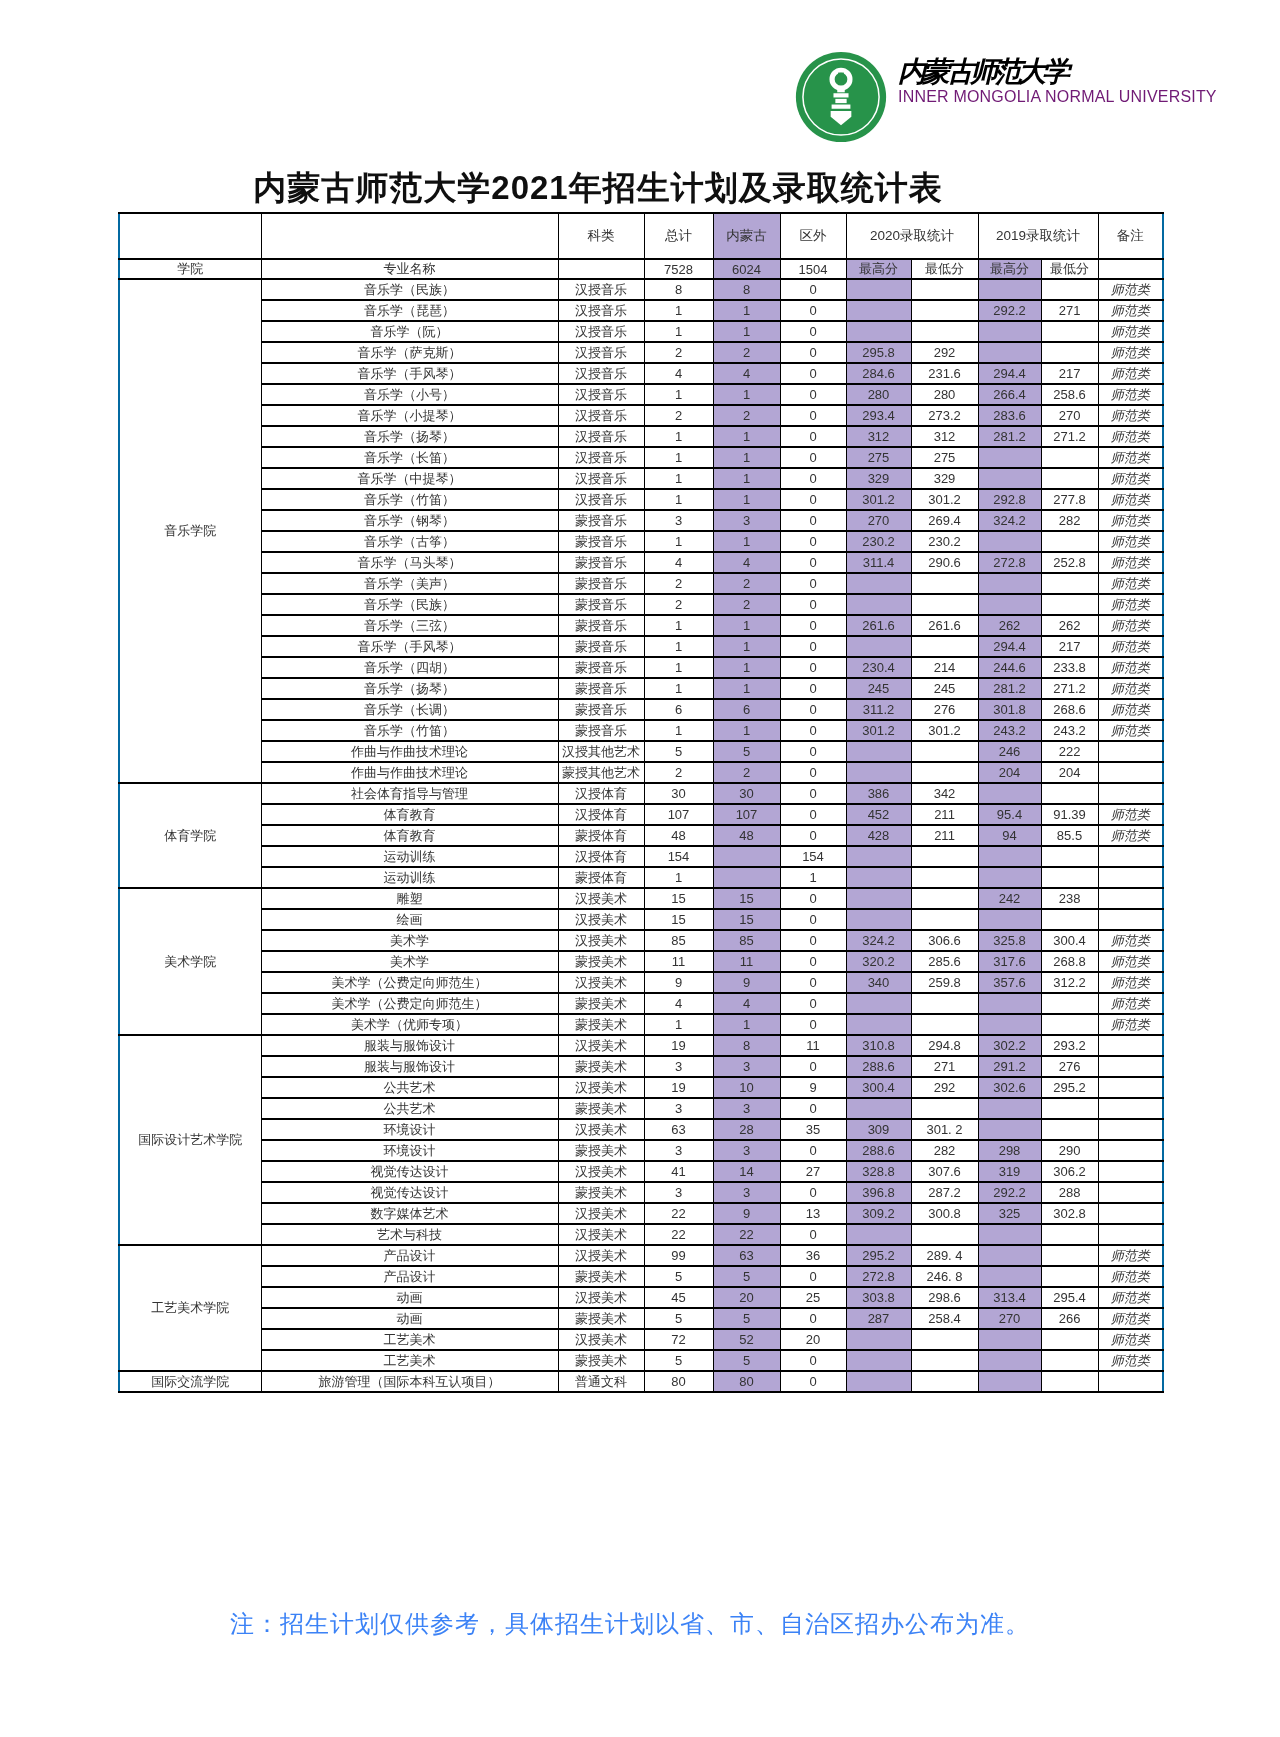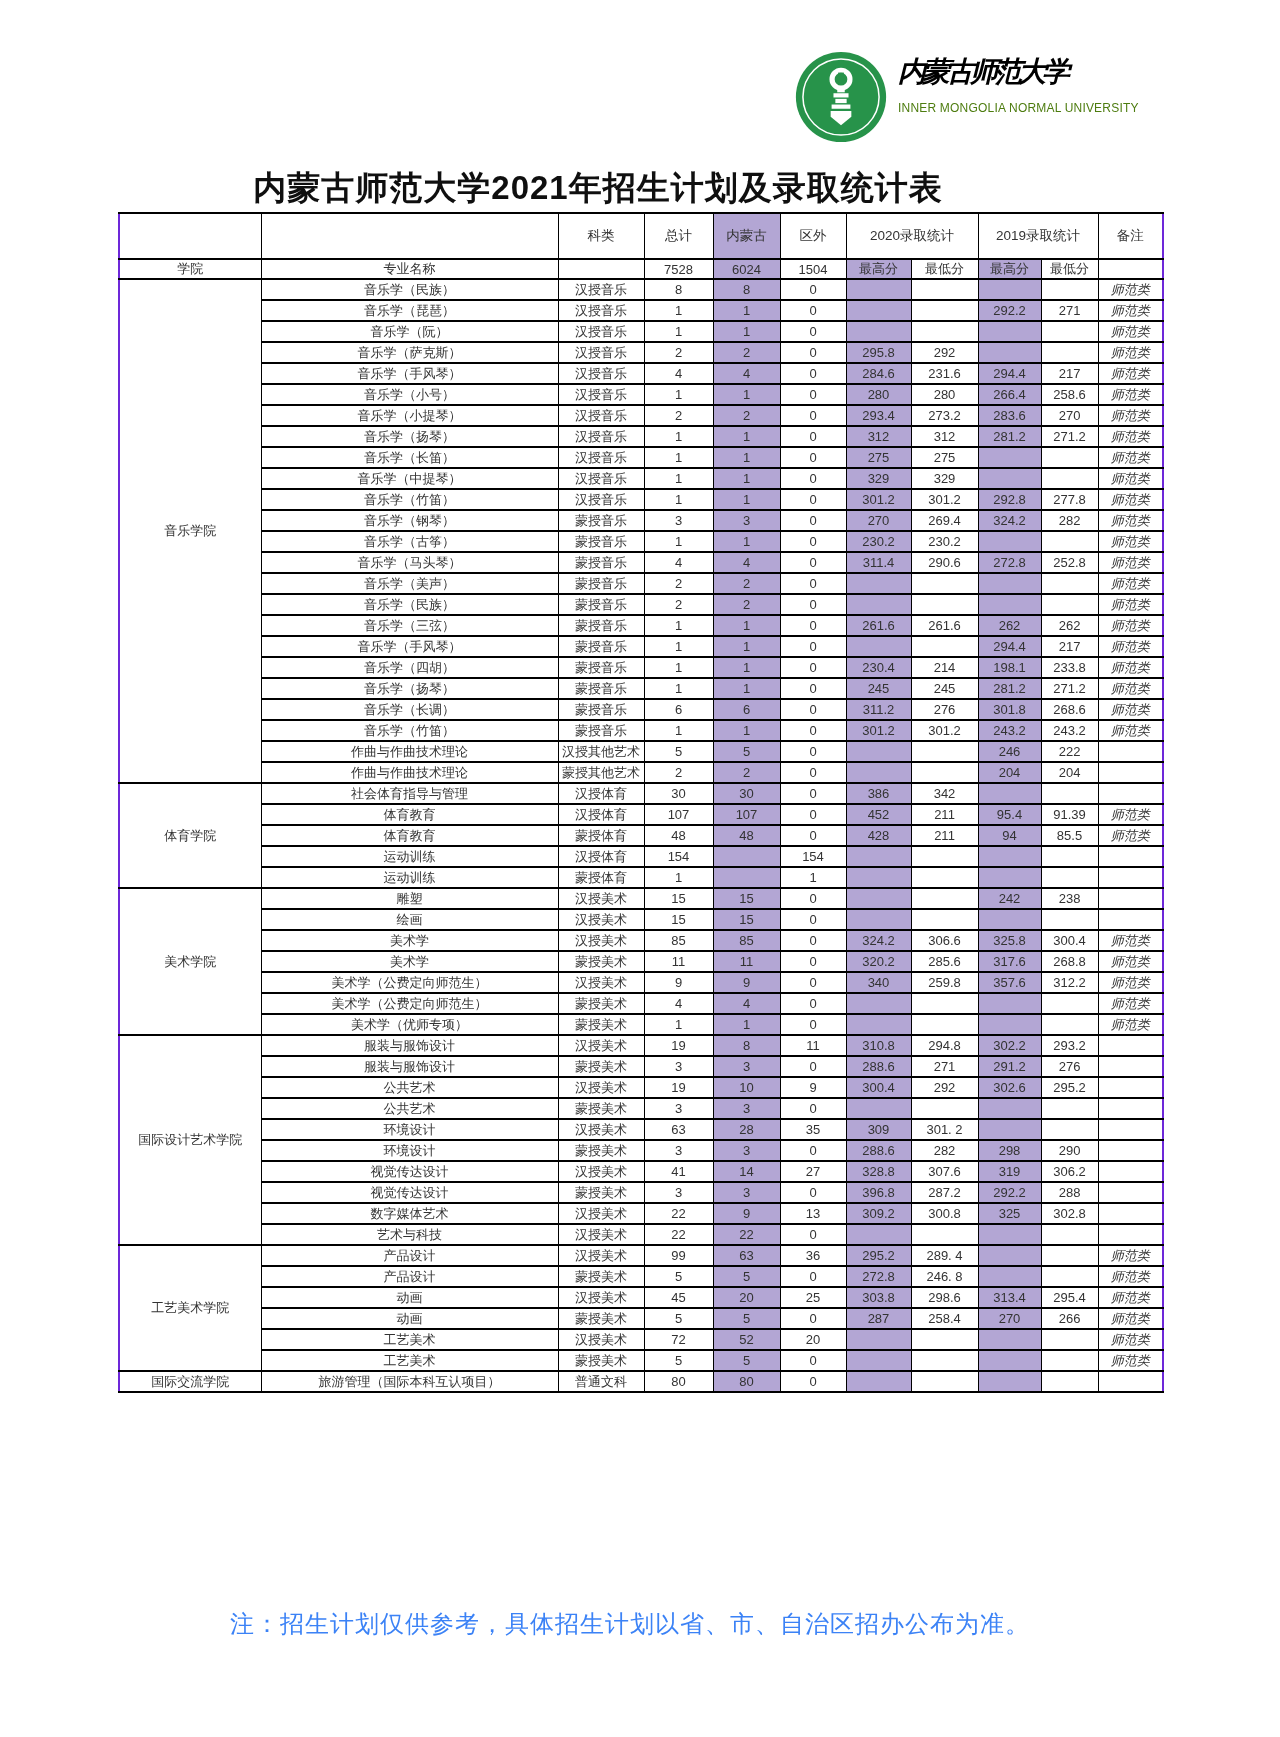--- a/index.html
+++ b/index.html
@@ -14,29 +14,29 @@
     display:flex; align-items:flex-start;
   }
   .logo-badge { width:94px; height:94px; color:var(--logo-green); flex:none; }
   .logo-text { margin-left:10px; padding-top:6px; }
   .logo-cn {
     font-family:"Liberation Serif","DejaVu Serif",serif;
     font-style:italic; font-weight:bold; font-size:28px; line-height:1.15;
     letter-spacing:-4px; color:#000; white-space:nowrap;
   }
   .logo-en {
-    font-size:12px; letter-spacing:0.2px; color:#4d7c0f; margin-top:13px; white-space:nowrap;
+    font-size:16px; letter-spacing:0.2px; color:#701a75; margin-top:0; white-space:nowrap;
   }
   .title {
     position:absolute; top:166px; left:0; width:1196px; text-align:center;
     font-size:33px; font-weight:bold; color:#0f0f0f; letter-spacing:1px;
   }
   table.stats {
     position:absolute; left:118px; top:212px; width:1044px;
-    border-collapse:collapse; table-layout:fixed; border:2px solid #6d28d9;
+    border-collapse:collapse; table-layout:fixed; border:2px solid #0369a1;
   }
   .stats th, .stats td {
     border:1px solid #000; border-top-width:2px; border-bottom-width:2px;
     padding:0; text-align:center; vertical-align:middle;
     font-weight:normal; font-size:13px; color:#333;
     overflow:hidden; white-space:nowrap;
   }
   .stats thead tr.h1 th { height:46px; font-size:13.5px; }
   .stats thead tr.h2 th { height:20px; }
   .stats tbody td { height:21px; }
@@ -334,21 +334,21 @@
         <td class="remark">师范类</td>
       </tr>
       <tr>
         <td class="major">音乐学（四胡）</td>
         <td class="category">蒙授音乐</td>
         <td class="num">1</td>
         <td class="num hl">1</td>
         <td class="num">0</td>
         <td class="num hl">230.4</td>
         <td class="num">214</td>
-        <td class="num hl">198.1</td>
+        <td class="num hl">244.6</td>
         <td class="num">233.8</td>
         <td class="remark">师范类</td>
       </tr>
       <tr>
         <td class="major">音乐学（扬琴）</td>
         <td class="category">蒙授音乐</td>
         <td class="num">1</td>
         <td class="num hl">1</td>
         <td class="num">0</td>
         <td class="num hl">245</td>

